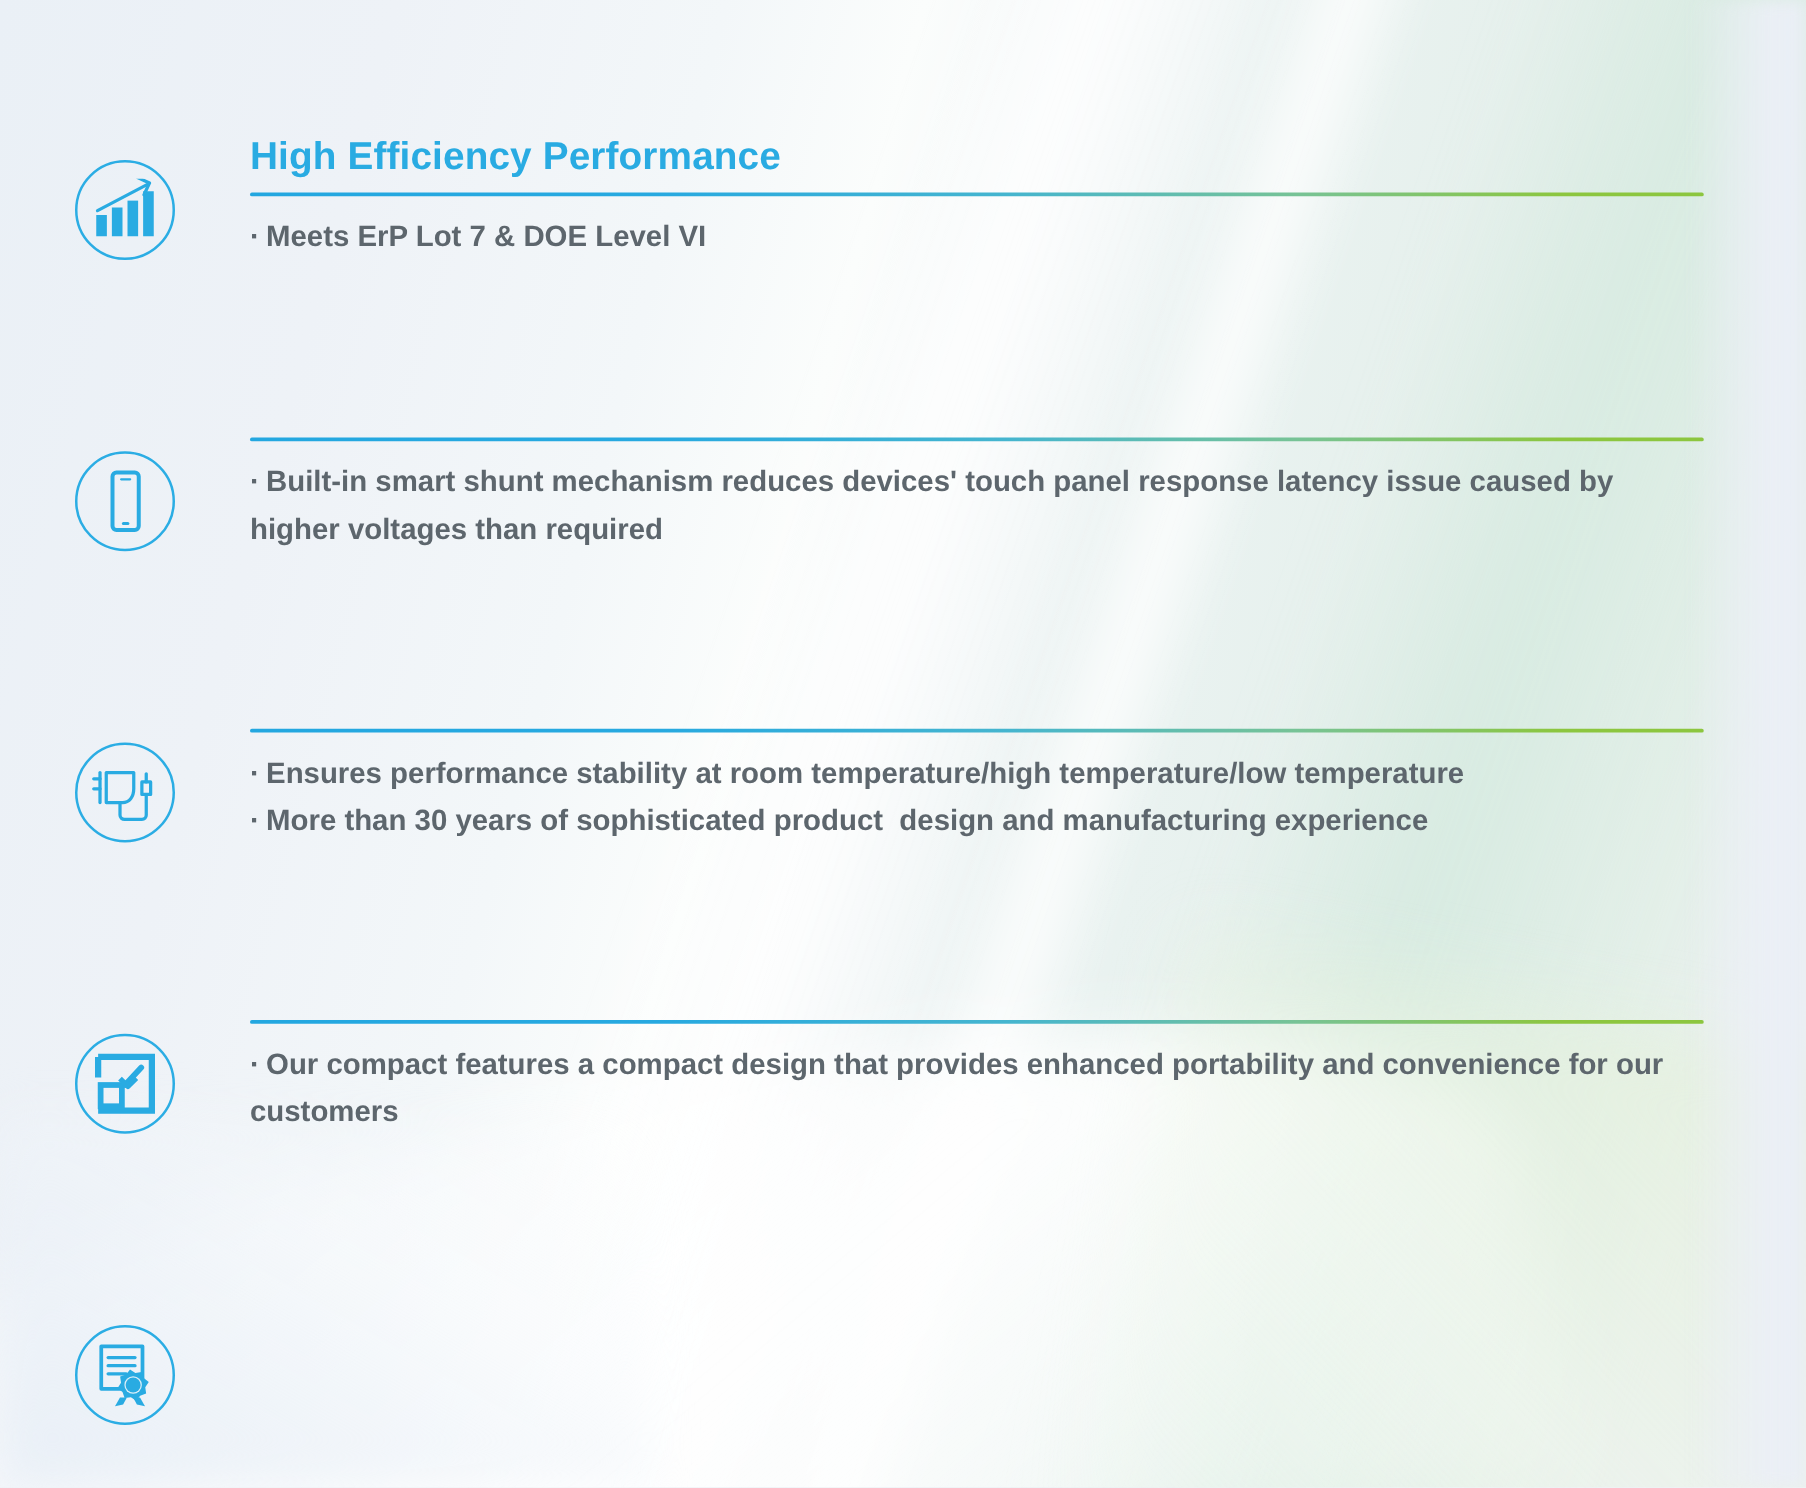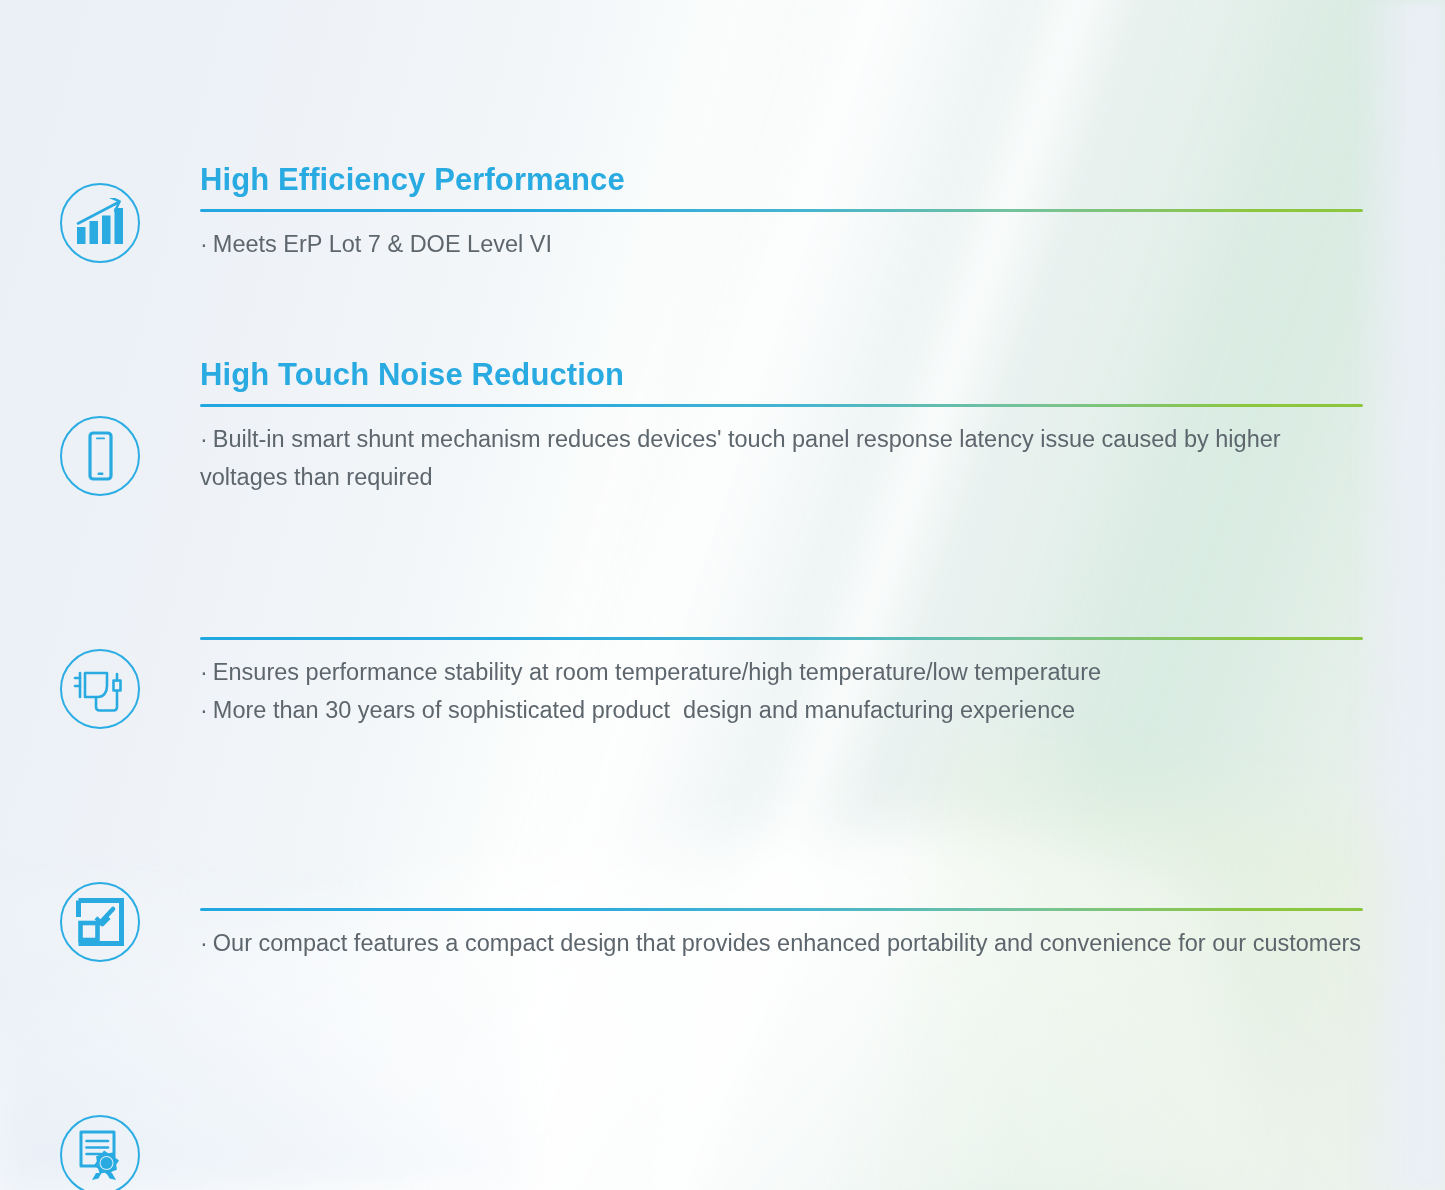--- a/index.html
+++ b/index.html
@@ -86,21 +86,21 @@
   .features {
     position: relative;
     z-index: 3;
     padding-top: 30px;
   }
 
   .feature-row {
     position: relative;
     height: 233px;
     display: flex;
-    align-items: flex-end;
+    align-items: center;
   }
 
   .icon-wrap {
     width: 200px;
     flex: 0 0 200px;
     display: flex;
     justify-content: center;
     padding-top: 42px;
   }
 
@@ -140,20 +140,21 @@
       #23A7E0 0%,
       #27A9E0 28%,
       #45b5cf 52%,
       #77c396 72%,
       #8CC63F 90%,
       #8CC63F 100%);
   }
 
   .bullets {
     margin-top: 13px;
+    font-weight: bold;
   }
   .bullet {
     font-size: 23.5px;
     color: #5d666d;
     line-height: 1.62;
     padding-left: 0;
     position: relative;
     white-space: pre-wrap;
   }
   .bullet .dot {
@@ -205,21 +206,20 @@
       <div class="icon-wrap">
         <div class="icon-circle">
           <svg width="46" height="52" viewBox="0 0 46 52" fill="none">
             <rect x="13" y="3" width="21" height="46" rx="3.2" stroke="#29ABE2" stroke-width="3.2" fill="none"></rect>
             <rect x="19" y="7.5" width="9" height="1.8" rx="0.9" fill="#29ABE2"></rect>
             <rect x="20.5" y="42.5" width="6" height="2.4" rx="1.2" fill="#29ABE2"></rect>
           </svg>
         </div>
       </div>
       <div class="feature-body">
-        <div class="feature-title">High Touch Noise Reduction</div>
         <div class="divider"></div>
         <div class="bullets">
           <div class="bullet"><span class="dot">·</span><span class="btext">Built-in smart shunt mechanism reduces devices' touch panel response latency issue caused by higher voltages than required</span></div>
         </div>
       </div>
     </div>
 
     <div class="feature-row">
       <div class="icon-wrap">
         <div class="icon-circle">

